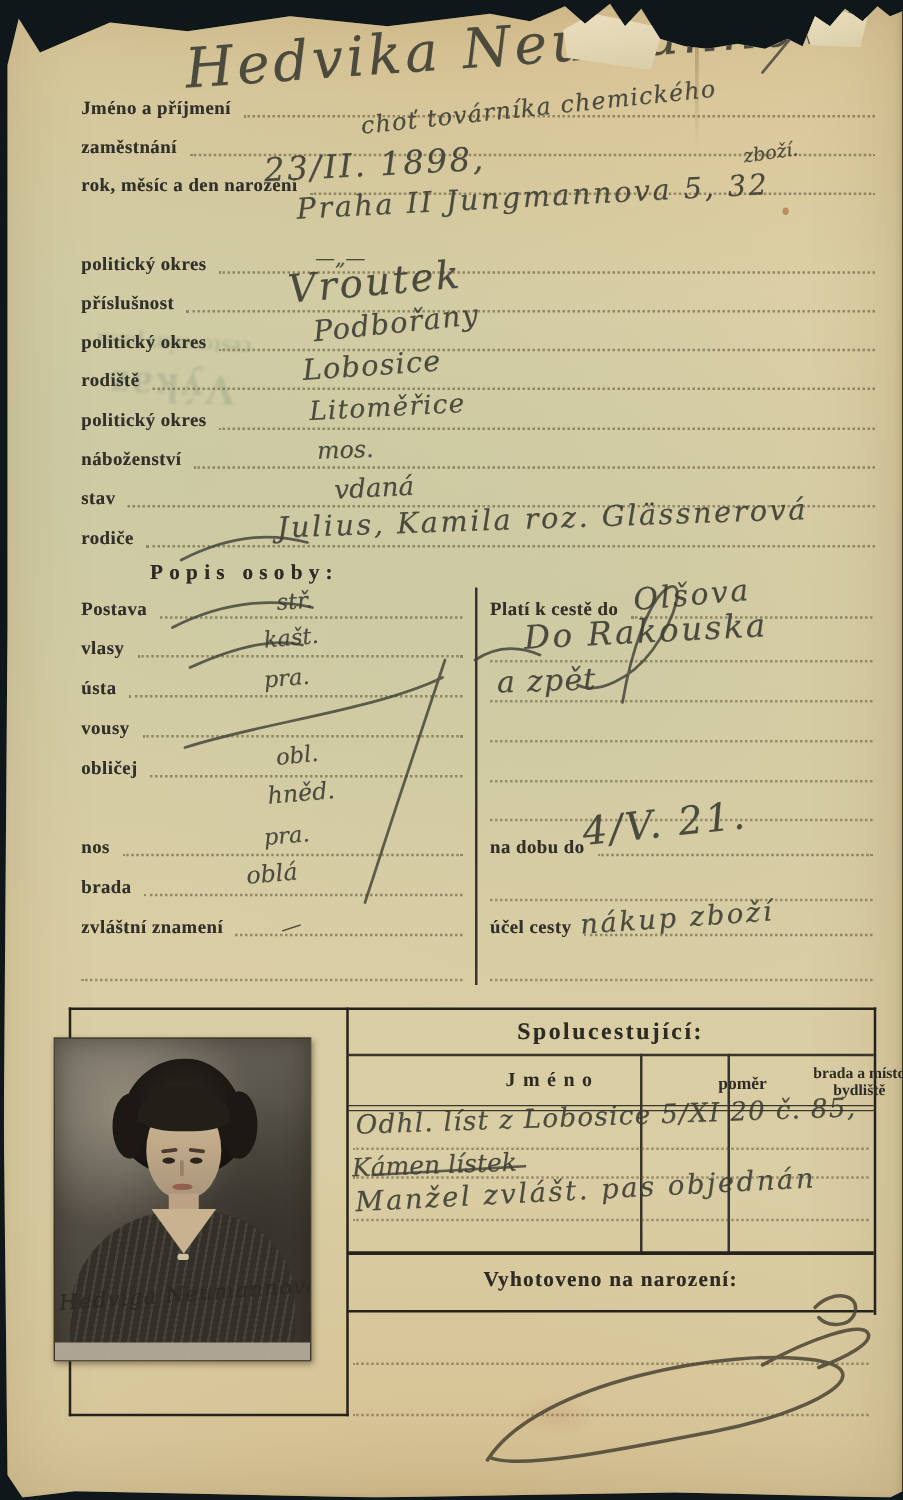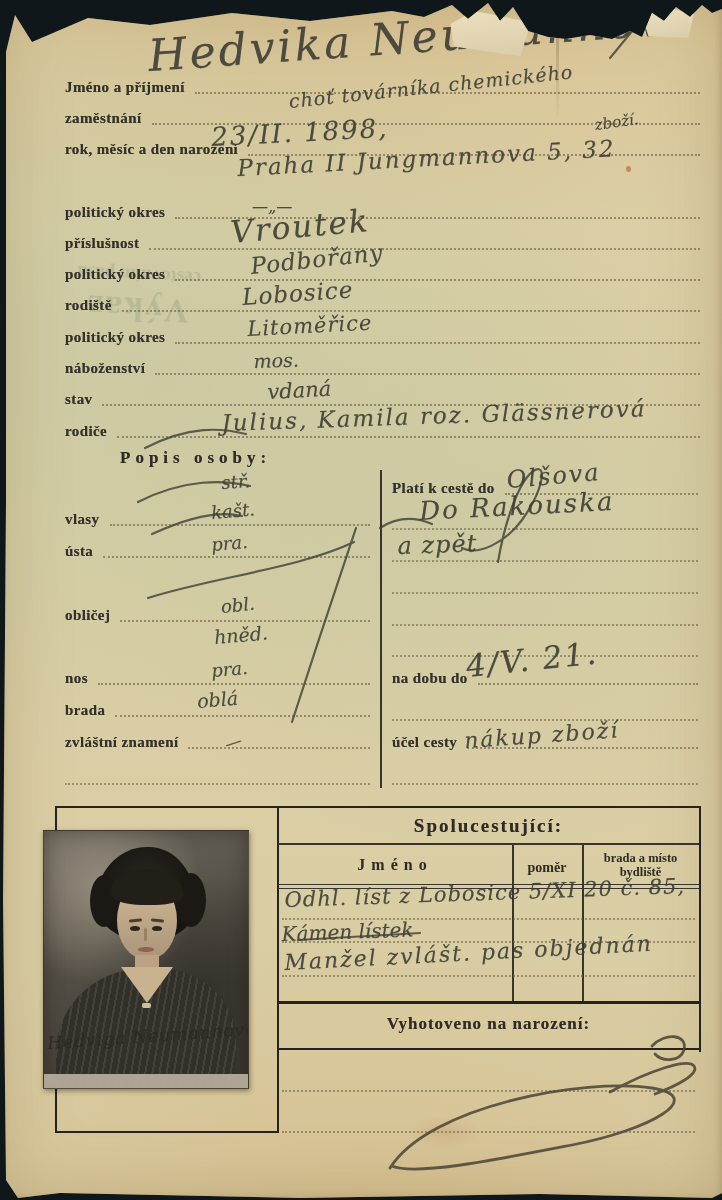--- a/index.html
+++ b/index.html
@@ -30,21 +30,21 @@
   .dots{position:absolute;height:0;border-bottom:2px dotted rgba(90,78,50,.5);}
   .hw{
     position:absolute;font-family:"DejaVu Serif",serif;font-style:italic;
     color:#3c3d35;white-space:nowrap;opacity:.9;transform-origin:left bottom;
     text-shadow:.3px .3px .5px rgba(40,40,30,.35);
   }
   .sect-title{position:absolute;font-weight:700;color:#2e2b24;white-space:nowrap;text-shadow:0 0 .5px rgba(50,45,35,.55);}
   .bline{position:absolute;background:#26231c;}
   .thinline{position:absolute;background:#3a352a;}
   .dbl{position:absolute;border-top:1.3px solid #3a352a;border-bottom:1.3px solid #3a352a;height:3px;}
-  .colh{position:absolute;text-align:center;font-weight:700;color:#2e2b24;}
+  .colh{position:absolute;text-align:center;font-weight:700;color:#2e2b24;margin-left:47px;}
   #ghost{
     position:absolute;left:58px;top:264px;width:160px;text-align:center;
     transform:rotate(183deg);opacity:.5;filter:blur(.7px);
     color:rgba(125,148,118,.6);font-weight:700;
   }
   #ghost .g1{font-size:34px;letter-spacing:2px;}
   #ghost .g2{font-size:19px;margin-top:4px;}
   #photo{
     position:absolute;left:43px;top:830px;width:204px;height:257px;
     background:
@@ -141,26 +141,34 @@
   <div class="hw" style="left:232px;top:214px;font-size:31px;letter-spacing:2px;transform:rotate(-5deg)">Vroutek</div>
   <div class="hw" style="left:252px;top:253px;font-size:23px;letter-spacing:1px;transform:rotate(-6deg)">Podbořany</div>
   <div class="hw" style="left:243px;top:284px;font-size:23px;letter-spacing:1px;transform:rotate(-4deg)">Lobosice</div>
   <div class="hw" style="left:248px;top:317px;font-size:21px;letter-spacing:1px;transform:rotate(-3deg)">Litoměřice</div>
   <div class="hw" style="left:254px;top:350px;font-size:19px;transform:rotate(-2deg)">mos.</div>
   <div class="hw" style="left:268px;top:380px;font-size:21px;transform:rotate(-3deg)">vdaná</div>
   <div class="hw" style="left:222px;top:410px;font-size:23px;letter-spacing:2px;transform:rotate(-2deg)">Julius, Kamila roz. Glässnerová</div>
 
   <div class="sect-title" style="left:120px;top:448px;font-size:17px;letter-spacing:5px">Popis osoby:</div>
 
+  <div class="prow" style="top:475px">
+      <span class="plabel">Postava</span>
+      <span class="lead"></span>
+    </div>
   <div class="prow" style="top:506px">
       <span class="plabel">vlasy</span>
       <span class="lead"></span>
     </div>
   <div class="prow" style="top:538px">
       <span class="plabel">ústa</span>
+      <span class="lead"></span>
+    </div>
+  <div class="prow" style="top:570px">
+      <span class="plabel">vousy</span>
       <span class="lead"></span>
     </div>
   <div class="prow" style="top:602px">
       <span class="plabel">obličej</span>
       <span class="lead"></span>
     </div>
   <div class="prow" style="top:665px">
       <span class="plabel">nos</span>
       <span class="lead"></span>
     </div>

